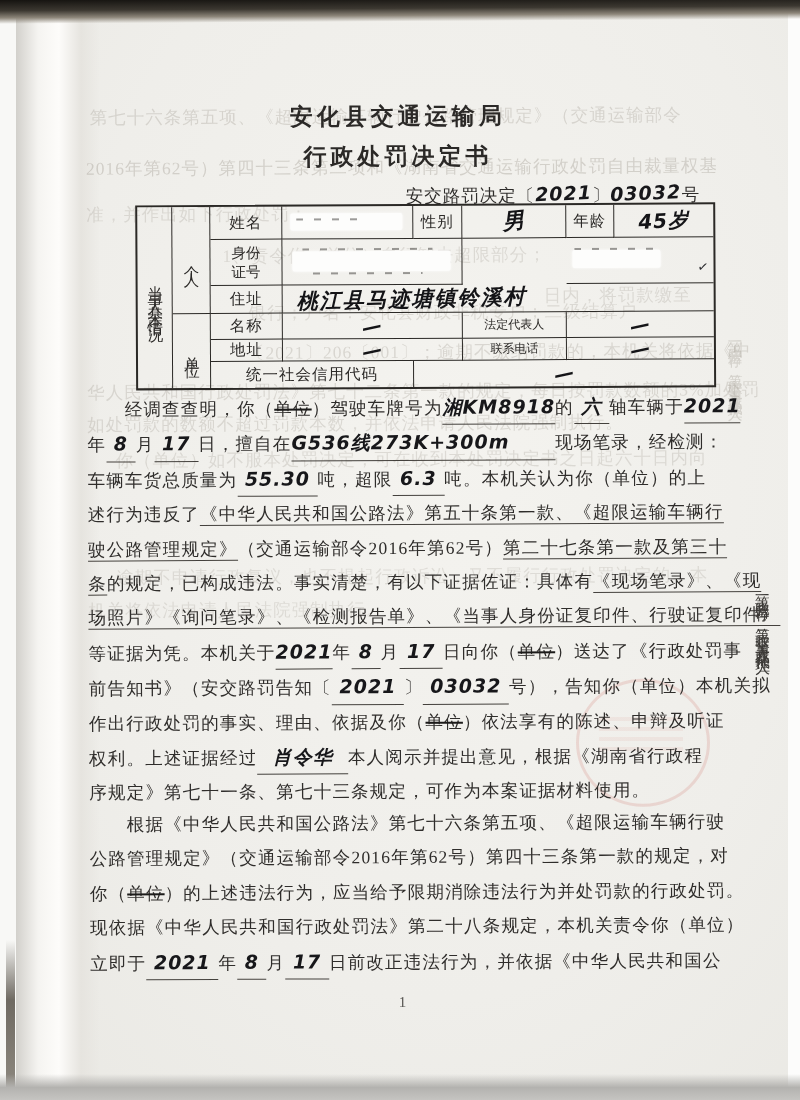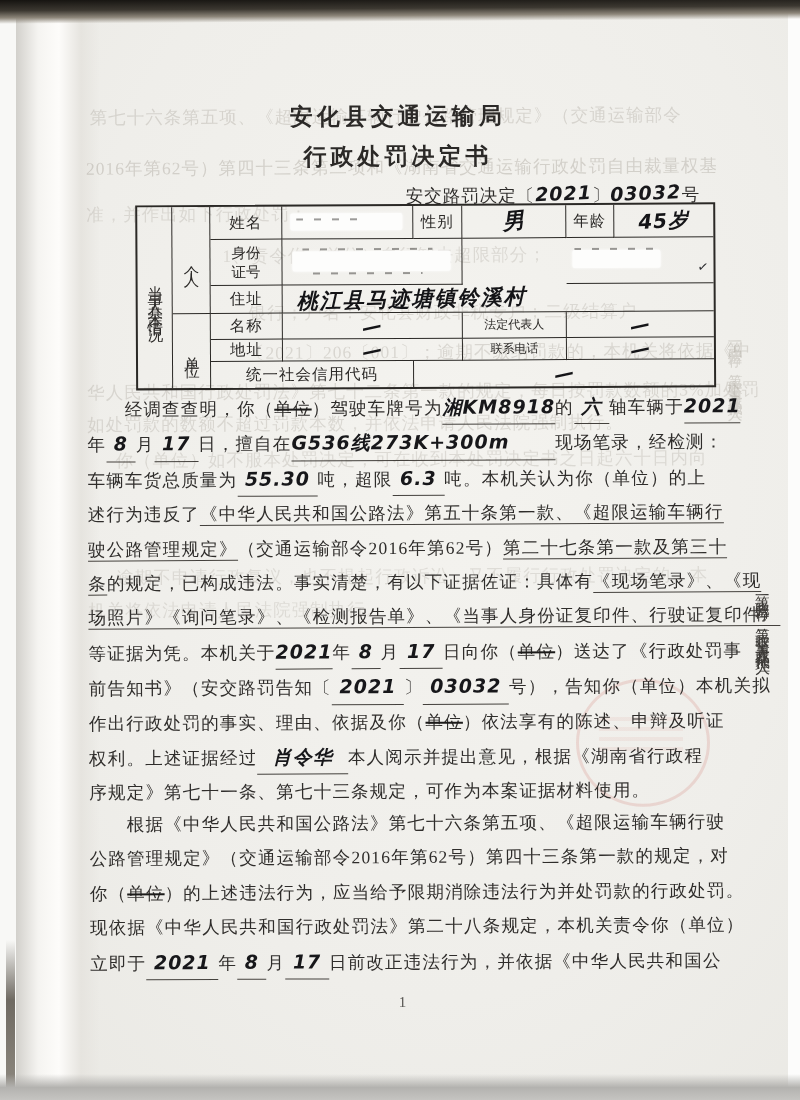--- a/index.html
+++ b/index.html
@@ -89,20 +89,21 @@
 <div class="paper"></div>
 <div class="left-fold"></div>
 
 <div class="sheet">
 
   <div id="bleed-layer">
       <div class="bleed-line" style="left: 92px; top: 104px; opacity: 0.26;">第七十六条第五项、《超限运输车辆行驶公路管理规定》（交通运输部令</div>
       <div class="bleed-line" style="left: 88px; top: 155px; opacity: 0.3;">2016年第62号）第四十三条第二项和《湖南省交通运输行政处罚自由裁量权基</div>
       <div class="bleed-line" style="left: 88px; top: 201px; opacity: 0.22;">准，并作出如下行政处罚：</div>
       <div class="bleed-line" style="left: 224px; top: 243px; opacity: 0.22;">1、责令你（单位）自行卸去超限部分；</div>
+      <div class="bleed-line" style="left: 545px; top: 284px; opacity: 0.22;">日内，将罚款缴至</div>
       <div class="bleed-line" style="left: 250px; top: 300px; opacity: 0.22;">银行；户名：安化县财政非税专户；二级结算户</div>
       <div class="bleed-line" style="left: 248px; top: 340px; opacity: 0.25;">〔2021〕206〔001〕；逾期不缴纳罚款的，本机关将依据《中</div>
       <div class="bleed-line" style="left: 88px; top: 379px; opacity: 0.24;">华人民共和国行政处罚法》第七十二条第一款的规定，每日按罚款数额的3%加处罚</div>
       <div class="bleed-line" style="left: 88px; top: 411px; opacity: 0.24;">如处罚款的数额不超过罚款本数，并依法申请人民法院强制执行。</div>
       <div class="bleed-line" style="left: 116px; top: 447px; opacity: 0.22;">你（单位）如不服本处罚决定，可在收到本处罚决定书之日起六十日内向</div>
       <div class="bleed-line" style="left: 116px; top: 564px; opacity: 0.2;">逾期不申请行政复议，也不提起行政诉讼，又不履行行政处罚决定的，本</div>
       <div class="bleed-line" style="left: 88px; top: 597px; opacity: 0.2;">机关将依法申请人民法院强制执行。</div>
     </div>
   <div class="bleed-vert" style="left:726px;top:332px;">第一联留存，第二联交当事人或其代理人。</div>
   <div class="stamp-ring"></div>

